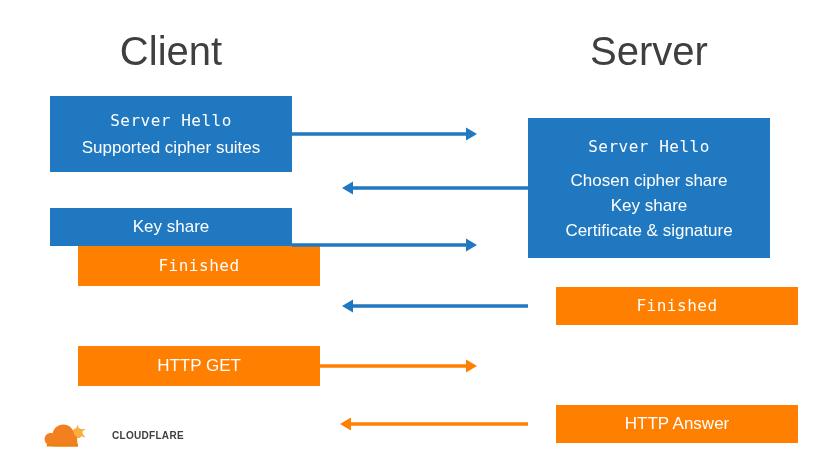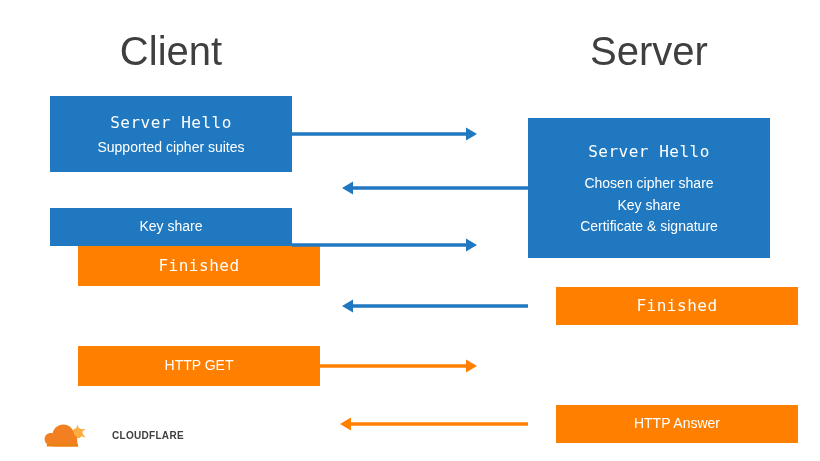--- a/index.html
+++ b/index.html
@@ -49,21 +49,21 @@
 
   .line-mono {
     font-family: "DejaVu Sans Mono", "Liberation Mono", monospace;
     font-size: 16px;
     letter-spacing: 0.5px;
     line-height: 1.45;
     white-space: pre;
   }
   .line-sans {
     font-family: "Liberation Sans", sans-serif;
-    font-size: 14px;
+    font-size: 17px;
     line-height: 1.25;
     white-space: pre;
   }
 
   
   #box-client-hello   { left: 50px;  top: 96px;  width: 242px; height: 76px; gap: 5px; }
   #box-key-share      { left: 50px;  top: 208px; width: 242px; height: 38px; }
   #box-client-finished{ left: 50px;  top: 246px; width: 242px; height: 40px; }
   #box-http-get       { left: 50px;  top: 346px; width: 242px; height: 40px; }
 

